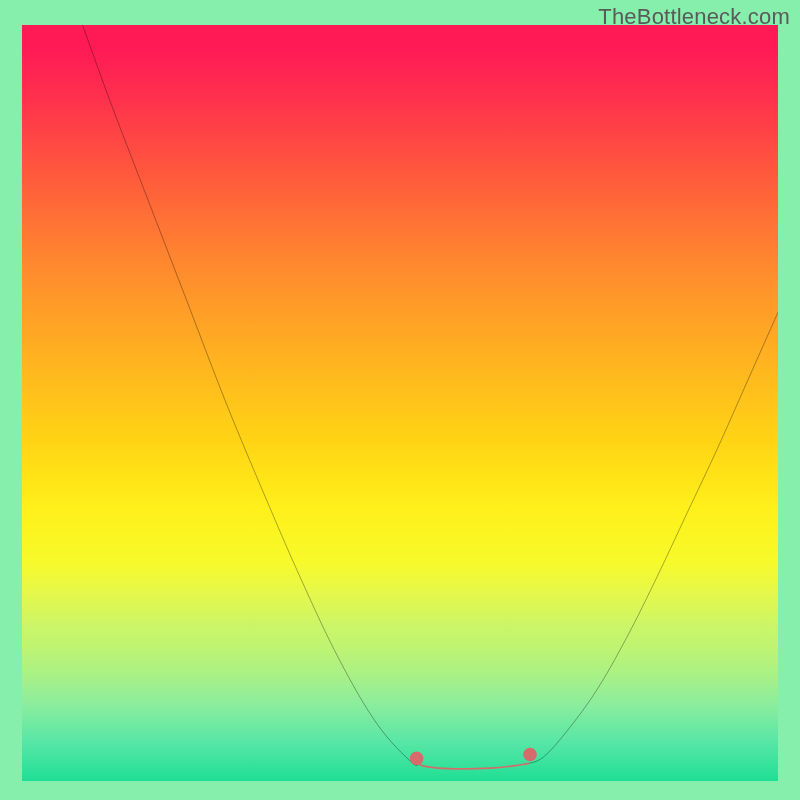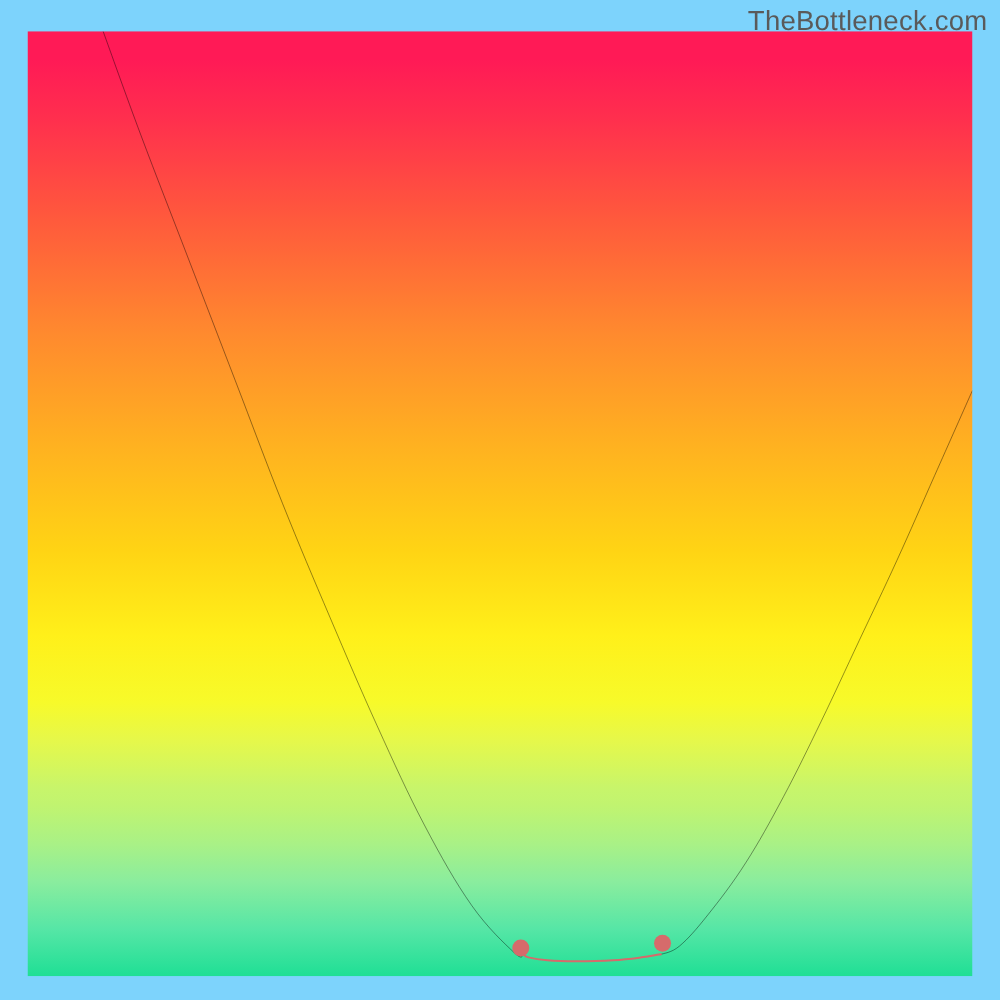--- a/index.html
+++ b/index.html
@@ -1,21 +1,21 @@
 <!DOCTYPE html>
 <html><head>
 <meta charset="utf-8">
 <style>
   * { margin: 0; padding: 0; box-sizing: border-box; }
   html, body { width: 800px; height: 800px; overflow: hidden; background: #000; font-family: Arial, Helvetica, sans-serif; }
   .frame {
     position: relative;
     width: 800px;
     height: 800px;
-    background: #7dd3fc;
+    background: #86efac;
   }
   .watermark {
     position: absolute;
     top: 4px;
     right: 10px;
     color: #5a5a5a;
     font-size: 22px;
     font-weight: 400;
     letter-spacing: 0.2px;
     z-index: 3;

